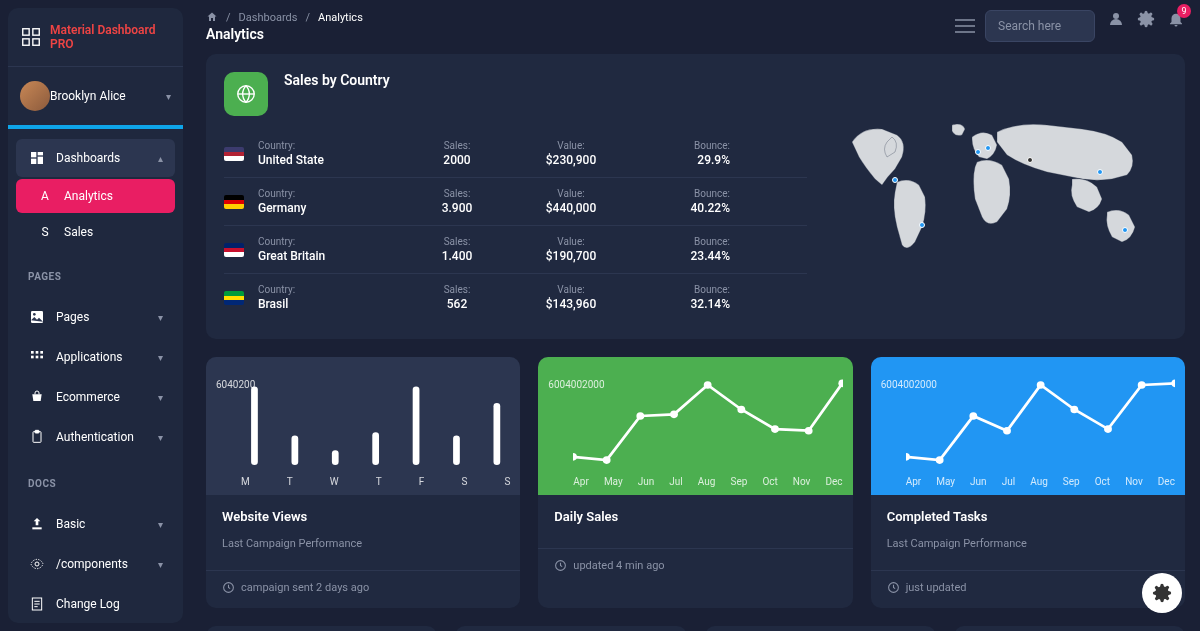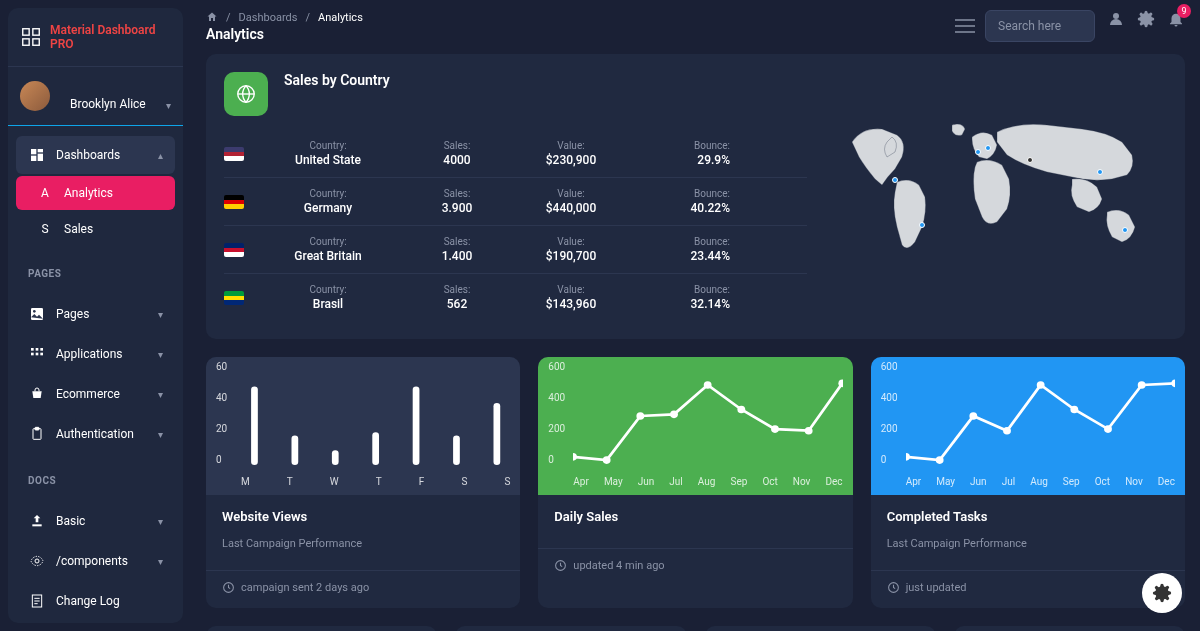--- a/index.html
+++ b/index.html
@@ -2,21 +2,21 @@
 <html><head>
 <meta charset="utf-8">
 <style>
 * { box-sizing: border-box; margin: 0; padding: 0; font-family: -apple-system, BlinkMacSystemFont, "Segoe UI", Roboto, sans-serif; }
 body { background: #1a2035; color: #fff; width: 1200px; height: 631px; overflow: hidden; font-size: 13px; }
 .app { display: flex; height: 100%; }
 .sidebar { width: 175px; background: #1f283e; padding: 0; display: flex; flex-direction: column; border-radius: 10px; margin: 8px; }
 .logo { display: flex; align-items: center; padding: 15px 12px; gap: 8px; border-bottom: 1px solid #2c3650; }
 .logo-icon { width: 22px; height: 22px; }
 .logo-text { font-size: 12px; font-weight: 600; color: #ef4444; }
-.user-row { display: flex; align-items: flex-end; padding: 14px 12px; gap: 20px; border-bottom: 1px solid #0ea5e9; cursor: pointer; }
+.user-row { display: flex; align-items: center; padding: 14px 12px; gap: 0; border-bottom: 4px solid #0ea5e9; cursor: pointer; }
 .avatar { width: 30px; height: 30px; border-radius: 50%; background: linear-gradient(135deg, #c98856, #8b5a3c); }
 .user-name { font-size: 12px; color: #fff; flex: 1; }
 .chev { color: #8a92a6; font-size: 10px; }
 .nav-section { padding: 8px; }
 .nav-item { display: flex; align-items: center; padding: 10px 12px; gap: 10px; border-radius: 6px; cursor: pointer; font-size: 12px; color: #fff; margin: 2px 0; }
 .nav-item.active-parent { background: #2c3650; }
 .nav-item.active { background: #e91e63; }
 .nav-icon { width: 18px; height: 18px; display: flex; align-items: center; justify-content: center; font-size: 14px; }
 .nav-label { flex: 1; }
 .nav-letter { width: 18px; text-align: center; font-size: 12px; }
@@ -39,33 +39,33 @@
 .card-header { display: flex; align-items: flex-start; gap: 16px; margin-bottom: 14px; }
 .globe-icon { width: 44px; height: 44px; background: #4caf50; border-radius: 10px; display: flex; align-items: center; justify-content: center; font-size: 20px; color: #fff; }
 .card-title { font-size: 14px; font-weight: 600; }
 .country-table { width: 100%; }
 .country-row { display: flex; align-items: center; padding: 10px 0; border-bottom: 1px solid #2c3650; gap: 14px; }
 .country-row:last-child { border-bottom: none; }
 .flag { width: 20px; height: 14px; border-radius: 2px; }
 .cell { display: flex; flex-direction: column; gap: 2px; }
 .cell-label { font-size: 10px; color: #8a92a6; }
 .cell-value { font-size: 12px; color: #fff; font-weight: 500; }
-.c-country { width: 140px; text-align: center; }
+.c-country { width: 140px; }
 .c-sales { width: 90px; text-align: center; }
 .c-value { width: 110px; text-align: center; }
 .c-bounce { width: 90px; text-align: right; }
 .world-map { width: 330px; height: 180px; align-self: center; position: relative; }
 .map-dot { position: absolute; width: 6px; height: 6px; background: #2196f3; border-radius: 50%; border: 1px solid #fff; }
 .charts-row { display: flex; gap: 18px; margin-bottom: 18px; }
 .chart-card { flex: 1; background: #202940; border-radius: 10px; overflow: hidden; min-width: 0; }
 .chart-canvas { height: 138px; position: relative; padding: 12px; }
 .chart-canvas.dark { background: #2c3650; }
 .chart-canvas.green { background: #4caf50; }
 .chart-canvas.blue { background: #2196f3; }
-.chart-y { position: absolute; left: 10px; top: 4px; bottom: 30px; display: flex; flex-direction: column; justify-content: space-between; font-size: 10px; color: rgba(255,255,255,0.8); }
+.chart-y { position: absolute; left: 10px; top: 22px; bottom: 30px; display: flex; flex-direction: row; justify-content: space-between; font-size: 10px; color: rgba(255,255,255,0.8); }
 .chart-x { position: absolute; left: 35px; right: 10px; bottom: 8px; display: flex; justify-content: space-between; font-size: 10px; color: rgba(255,255,255,0.8); }
 .chart-plot { position: absolute; left: 35px; right: 10px; top: 10px; bottom: 30px; }
 .chart-body { padding: 14px 16px; }
 .chart-title { font-size: 13px; font-weight: 600; margin-bottom: 4px; }
 .chart-sub { font-size: 11px; color: #8a92a6; margin-top: 13px; }
 .chart-footer { padding: 10px 16px 14px; font-size: 11px; color: #8a92a6; display: flex; align-items: center; gap: 6px; border-top: 1px solid #2c3650; margin-top: 6px; }
 .stats-row { display: flex; gap: 18px; }
 .stat-card { flex: 1; background: #202940; border-radius: 10px; padding: 14px; display: flex; align-items: flex-end; justify-content: space-between; position: relative; }
 .stat-icon { width: 44px; height: 44px; border-radius: 10px; display: flex; align-items: center; justify-content: center; font-size: 18px; position: absolute; top: 10px; left: 14px; }
 .stat-icon.dark { background: #42424a; }
@@ -262,21 +262,21 @@
         </div>
         <div class="country-table" id="country-table">
             <div class="country-row">
     <div class="flag" style="background:linear-gradient(#3c3b6e 33%, #b22234 33% 66%, #fff 66%)"></div>
     <div class="cell c-country">
                 <div class="cell-label">Country:</div>
                 <div class="cell-value">United State</div>
               </div>
     <div class="cell c-sales">
                 <div class="cell-label">Sales:</div>
-                <div class="cell-value">4000</div>
+                <div class="cell-value">2000</div>
               </div>
     <div class="cell c-value">
                 <div class="cell-label">Value:</div>
                 <div class="cell-value">$230,900</div>
               </div>
     <div class="cell c-bounce">
                 <div class="cell-label">Bounce:</div>
                 <div class="cell-value">29.9%</div>
               </div>
   </div>

